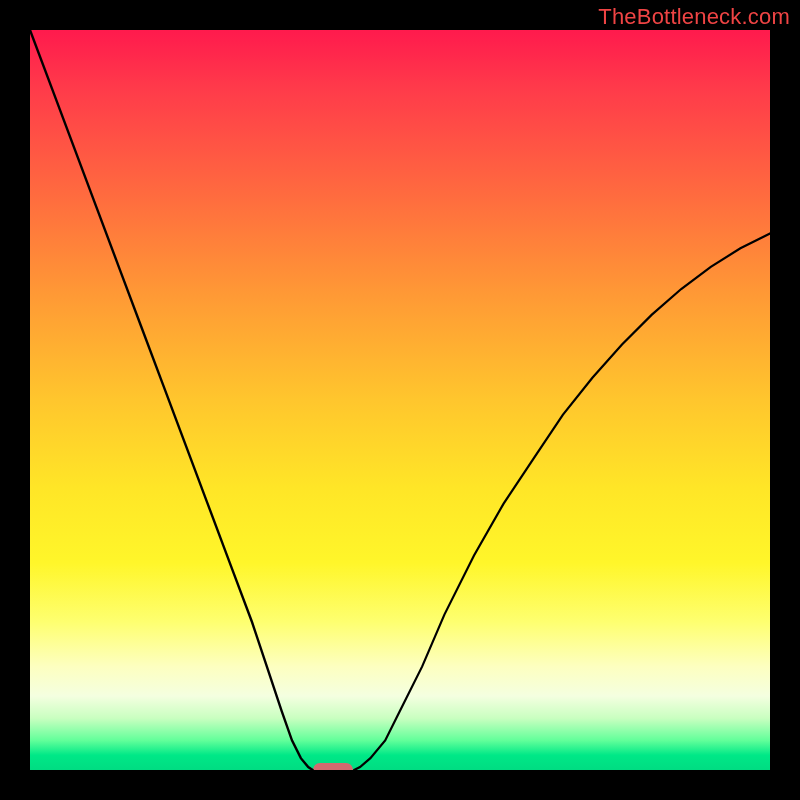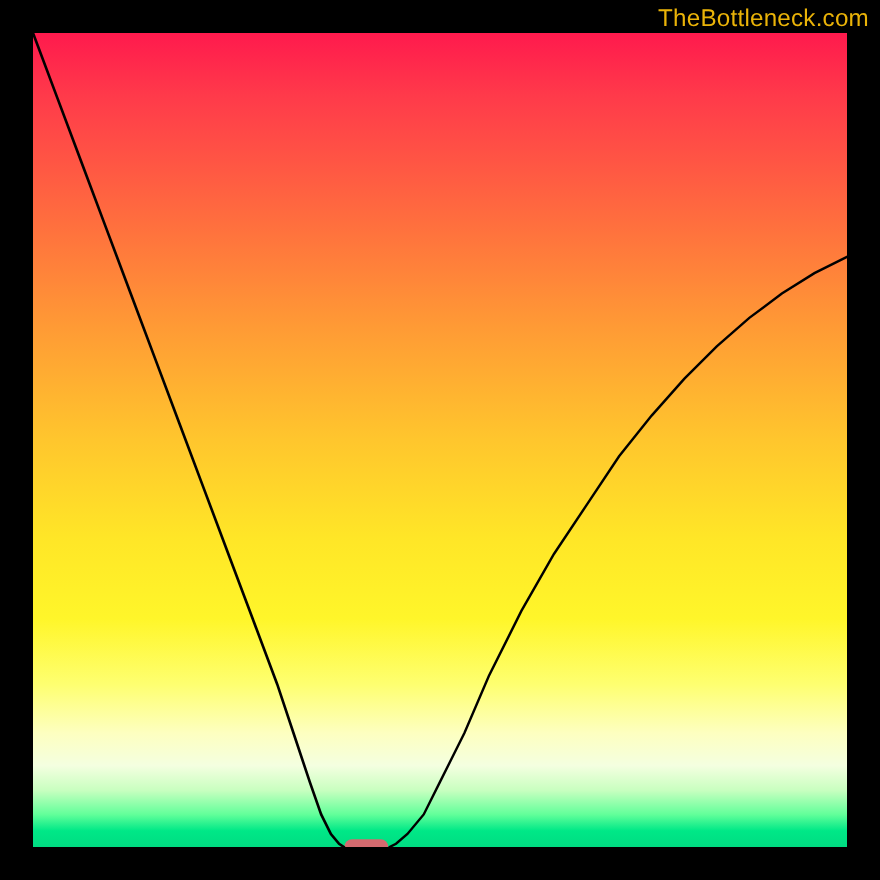--- a/index.html
+++ b/index.html
@@ -57,21 +57,21 @@
     transform: translate(-50%, -50%);
   }
   .curve {
     position: absolute;
     inset: 0;
   }
   .watermark {
     position: absolute;
     top: 4px;
     right: 10px;
-    color: #eab308;
+    color: #ef4444;
     font-size: 22px;
     font-weight: 500;
     letter-spacing: 0.2px;
     user-select: none;
   }
 </style>
 </head>
 <body>
 
 <div class="frame">

